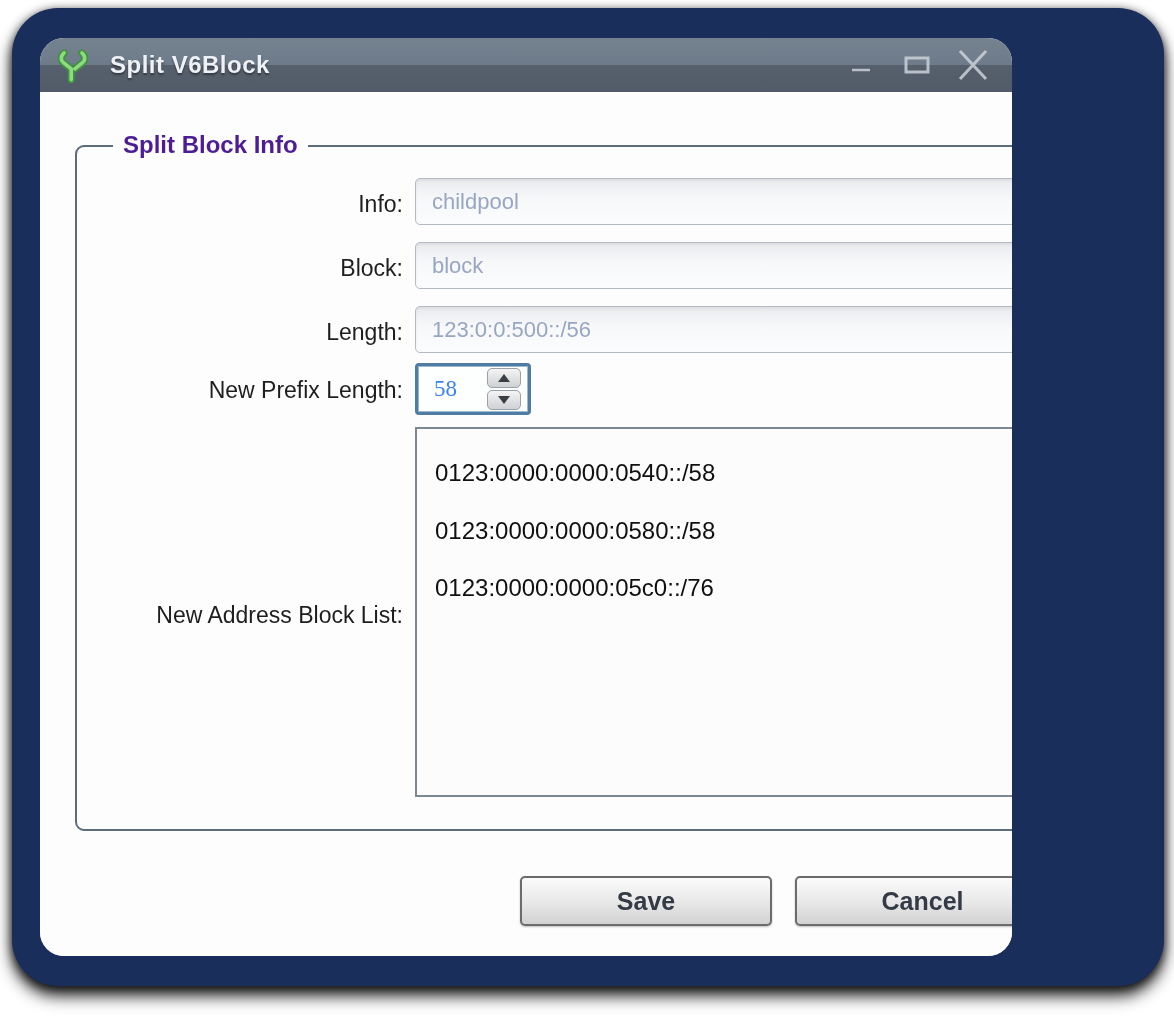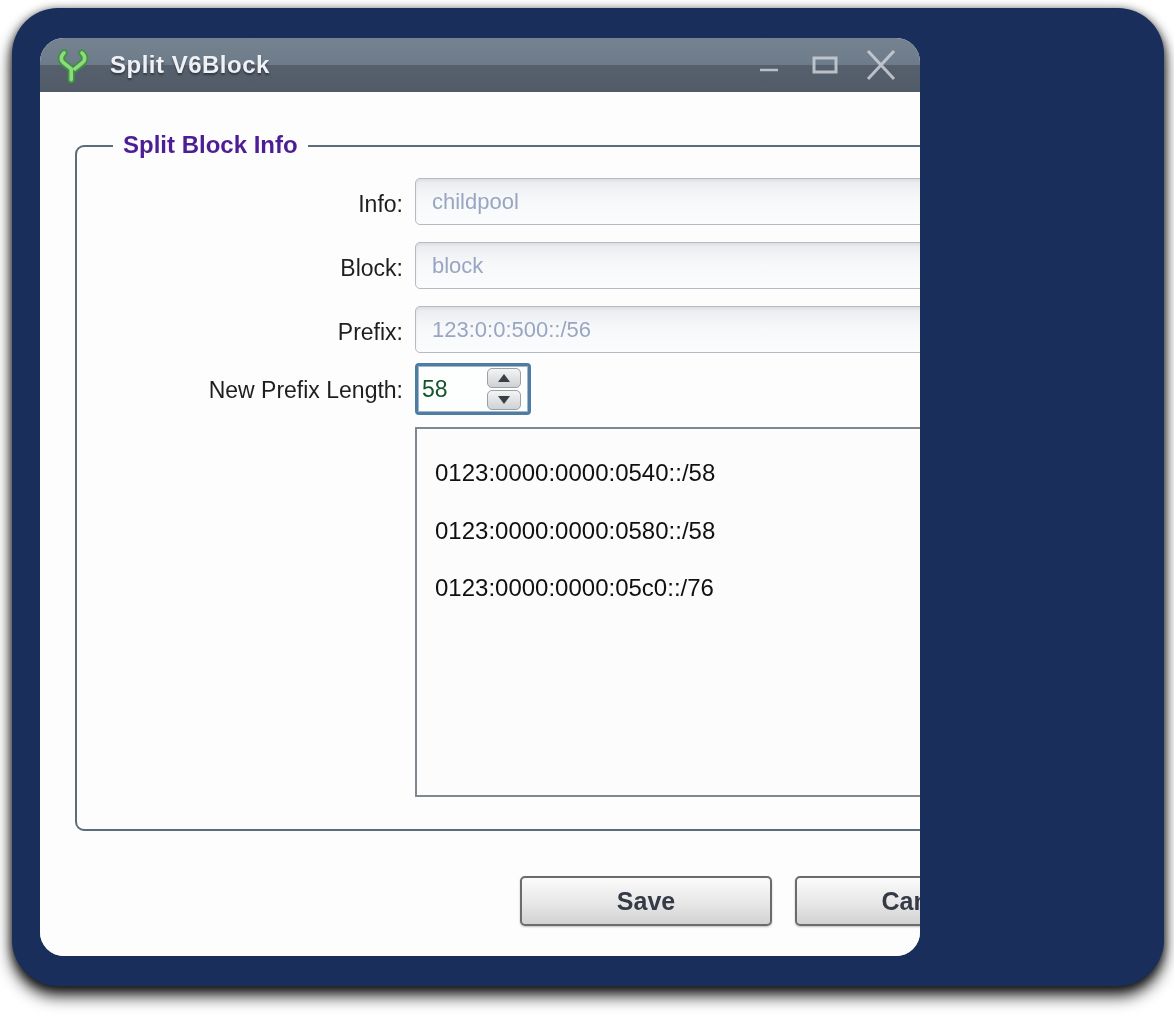--- a/index.html
+++ b/index.html
@@ -3,21 +3,21 @@
 <meta charset="utf-8">
 <style>
   * { margin:0; padding:0; box-sizing:border-box; }
   html,body { width:1174px; height:1018px; background:#ffffff; overflow:hidden;
               font-family:"Liberation Sans", sans-serif; }
 
   .frame { position:absolute; left:12px; top:8px; width:1152px; height:978px;
            background:#1a2e5c; border-radius:46px;
            box-shadow:0 10px 16px rgba(0,0,0,0.85), 0 2px 10px rgba(0,0,0,0.65); }
 
-  .window { position:absolute; left:28px; top:30px; width:880px; height:918px;
+  .window { position:absolute; left:28px; top:30px; width:972px; height:918px;
             border-radius:24px; overflow:hidden; background:#fdfdfd;
             display:flex; flex-direction:column; }
 
   .titlebar { height:54px; flex:0 0 54px; display:flex; align-items:center;
               background:linear-gradient(to bottom,#75828f 0%,#6e7b8a 49%,#565f6c 51%,#525b68 100%);
               padding:0 22px 0 14px; }
   .app-icon { width:38px; height:44px; margin-right:18px; margin-top:2px; }
   .title-text { color:#eef1f5; font-size:24px; font-weight:bold;
                 text-shadow:0 2px 2px rgba(0,0,0,0.4); letter-spacing:0.5px; }
   .controls { margin-left:auto; display:flex; align-items:center; gap:22px; }
@@ -38,22 +38,22 @@
                 border:1px solid #b4bac2; border-radius:5px;
                 background:linear-gradient(to bottom,#e9ebee 0%,#f7f8fa 45%,#fbfcfd 100%);
                 color:#98a6c2; font-size:22px; padding:0 16px;
                 font-family:"Liberation Sans", sans-serif;
                 box-shadow:inset 0 2px 3px rgba(0,0,0,0.06); outline:none; }
 
   .spinner { position:absolute; left:375px; top:271px; width:116px; height:52px;
              border:3px solid #4e7ca3; border-radius:4px; background:#fdfefe;
              display:flex; align-items:stretch; box-shadow:0 0 0 1px #9db8cf inset; }
   .spinner-value { width:66px; border:none; background:transparent; outline:none;
-                   font-size:23px; color:#14532d; padding-left:4px;
-                   font-family:Liberation Sans, sans-serif; }
+                   font-size:23px; color:#3b82f6; padding-left:16px;
+                   font-family:Liberation Serif, serif; }
   .spin-btns { width:40px; display:flex; flex-direction:column; justify-content:center;
                gap:2px; padding:2px 3px; }
   .spin-btn { flex:1; border:1px solid #99a0a8; border-radius:5px;
               background:linear-gradient(to bottom,#f4f4f4,#cfd1d4);
               display:flex; align-items:center; justify-content:center; cursor:default; }
   .tri-up { width:0; height:0; border-left:6px solid transparent; border-right:6px solid transparent;
             border-bottom:8px solid #3a3f46; }
   .tri-down { width:0; height:0; border-left:6px solid transparent; border-right:6px solid transparent;
               border-top:8px solid #3a3f46; }
 
@@ -109,36 +109,37 @@
       <div class="groupbox">
         <span class="legend">Split Block Info</span>
       </div>
 
       <label class="field-label" style="top:99px;">Info:</label>
       <input class="text-input" style="top: 86px;" readonly="" value="childpool">
 
       <label class="field-label" style="top:163px;">Block:</label>
       <input class="text-input" style="top: 150px;" readonly="" value="block">
 
-      <label class="field-label" style="top:227px;">Prefix:</label>
+      <label class="field-label" style="top:227px;">Length:</label>
       <input class="text-input" style="top: 214px;" readonly="" value="123:0:0:500::/56">
 
       <label class="field-label" style="top:285px;">New Prefix Length:</label>
       <div class="spinner">
         <input class="spinner-value" value="58" style="">
         <div class="spin-btns">
           <div class="spin-btn">
               <span class="tri-up"></span>
             </div>
           <div class="spin-btn">
               <span class="tri-down"></span>
             </div>
         </div>
       </div>
 
+      <label class="field-label" style="top:510px;">New Address Block List:</label>
       <div class="listbox">
         <div class="list-item">0123:0000:0000:0540::/58</div>
         <div class="list-item">0123:0000:0000:0580::/58</div>
         <div class="list-item">0123:0000:0000:05c0::/76</div>
       </div>
 
       <button class="btn btn-save">Save</button>
       <button class="btn btn-cancel">Cancel</button>
 
     </div>

